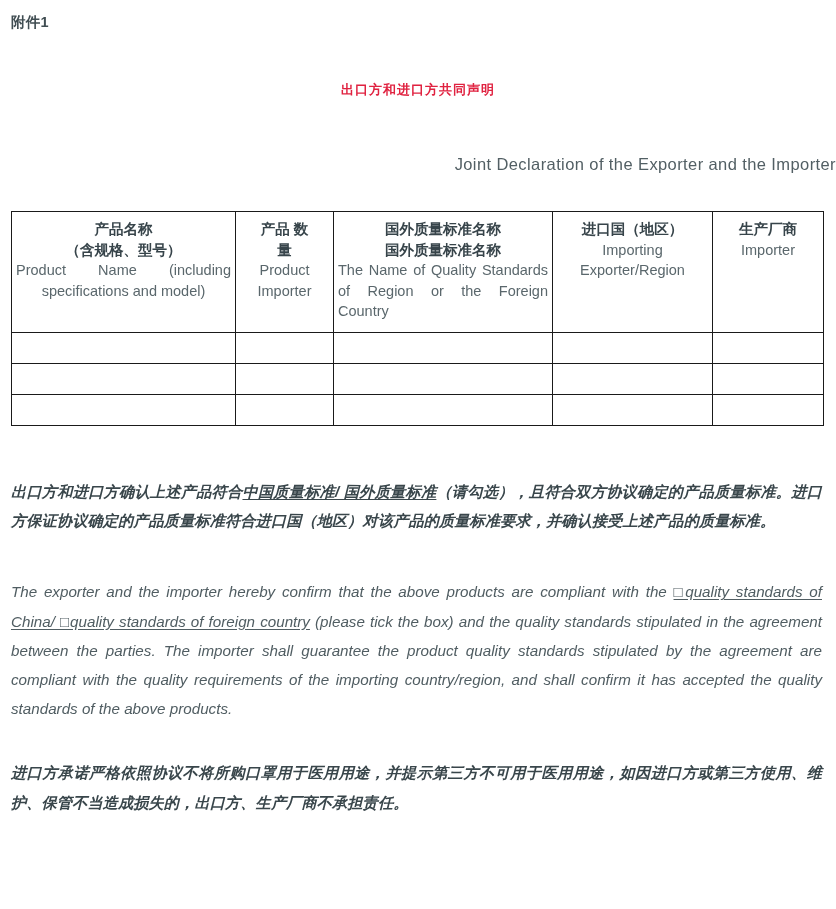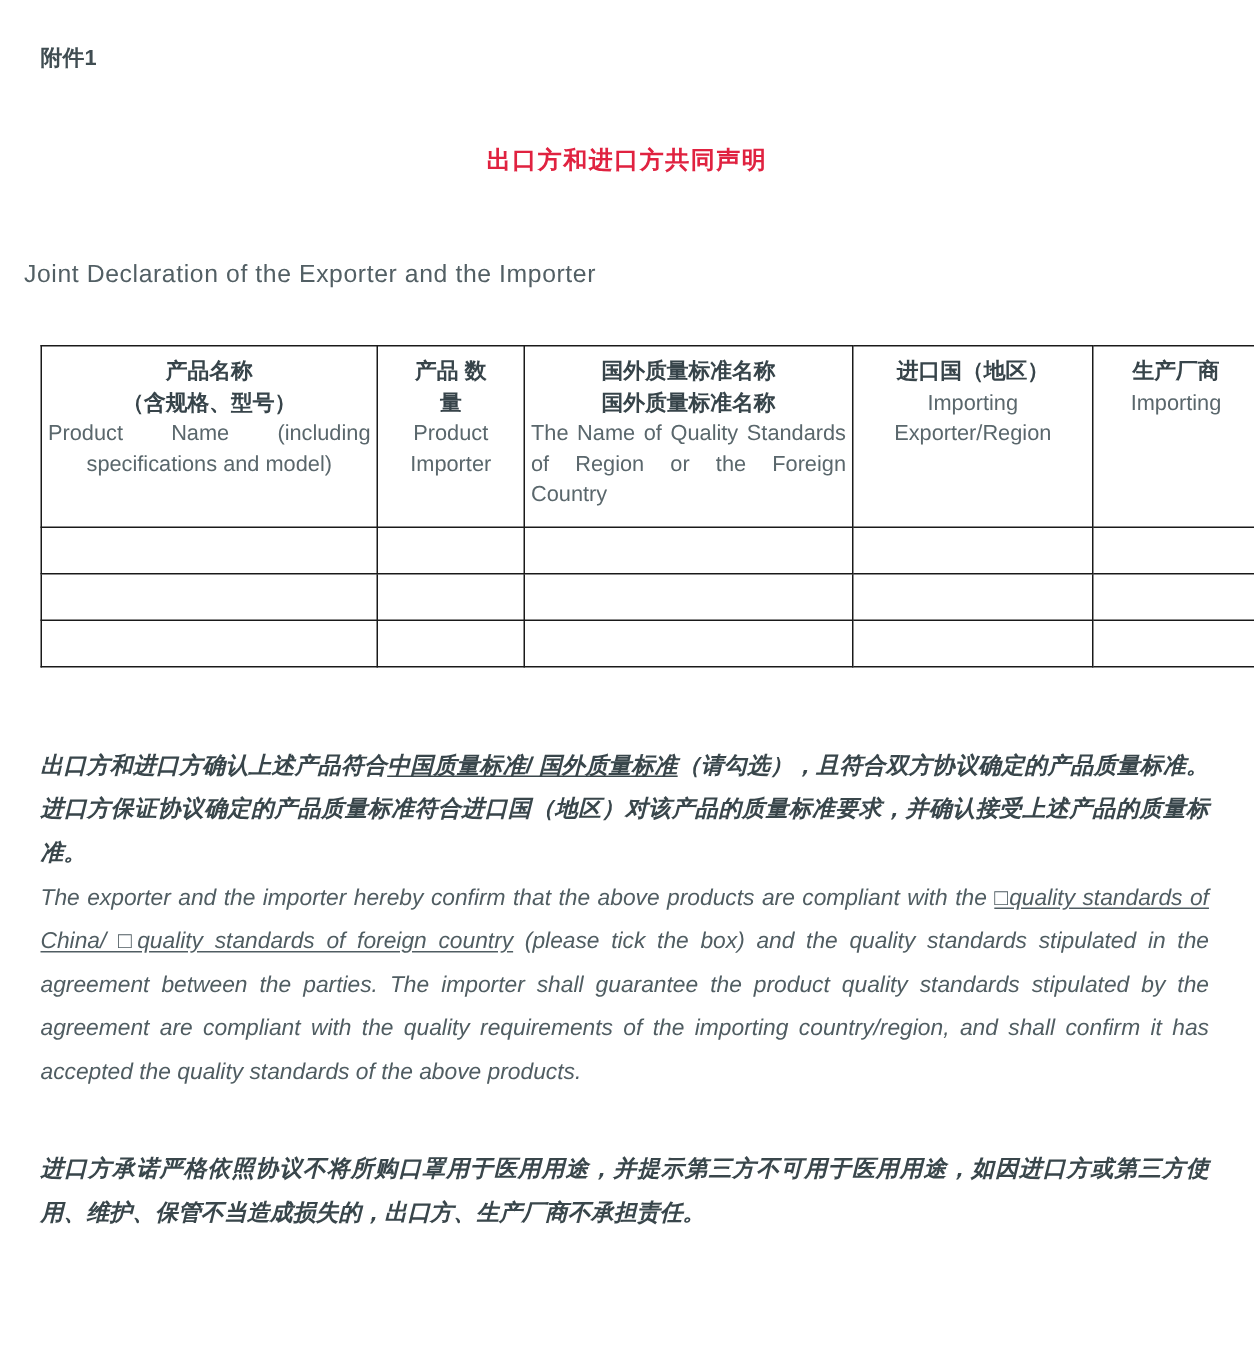--- a/index.html
+++ b/index.html
@@ -13,44 +13,44 @@
     font-family: "Liberation Sans", "DejaVu Sans", sans-serif;
     color: #3f4b4f;
     overflow: hidden;
     position: relative;
   }
 
   .page {
     width: 836px;
     height: 787px;
     box-sizing: border-box;
-    padding: 16px;
+    padding: 0;
     position: relative;
   }
 
   
   .attachment-label {
     font-size: 14.5px;
     font-weight: bold;
     color: #404d52;
     padding: 13px 0 0 11px;
     letter-spacing: 0.2px;
   }
 
   
   .doc-title {
     text-align: center;
     color: #e02240;
     font-weight: bold;
-    font-size: 16px;
+    font-size: 13px;
     letter-spacing: 1px;
     margin-top: 49px;
   }
   .doc-subtitle {
-    text-align: left;
+    text-align: right;
     color: #525f64;
     font-size: 16.5px;
     margin-top: 56px;
     letter-spacing: 0.4px;
   }
 
   
   .table-wrap {
     margin: 37px 13px 0 11px;
   }
@@ -112,21 +112,21 @@
     font-weight: bold;
     font-size: 15.2px;
     color: #39464b;
     letter-spacing: 0.1px;
   }
   .para-en {
     font-size: 15.2px;
     color: #505d62;
   }
   .p-confirm { margin-top: 51px; }
-  .p-english { }
+  .p-english { margin-top: 42px; }
   .p-promise { margin-top: 35px; }
 
   u.inline-underline {
     text-decoration: underline;
     text-underline-offset: 2px;
   }
 </style>
 </head>
 <body>
 
@@ -163,21 +163,21 @@
             <span class="hdr-cn">国外质量标准名称</span>
             <span class="hdr-cn">国外质量标准名称</span>
             <span class="hdr-en">The Name of Quality Standards of Region or the Foreign Country</span>
           </th>
           <th class="th-c4 hdr-block-cell">
             <span class="hdr-cn">进口国（地区）</span>
             <span class="hdr-en">Importing Exporter/Region</span>
           </th>
           <th class="th-c5 hdr-block-cell">
             <span class="hdr-cn">生产厂商</span>
-            <span class="hdr-en">Importing</span>
+            <span class="hdr-en">Importer</span>
           </th>
         </tr>
       </thead>
       <tbody>
         <tr class="empty-row">
           <td></td>
           <td></td>
           <td></td>
           <td></td>
           <td></td>

